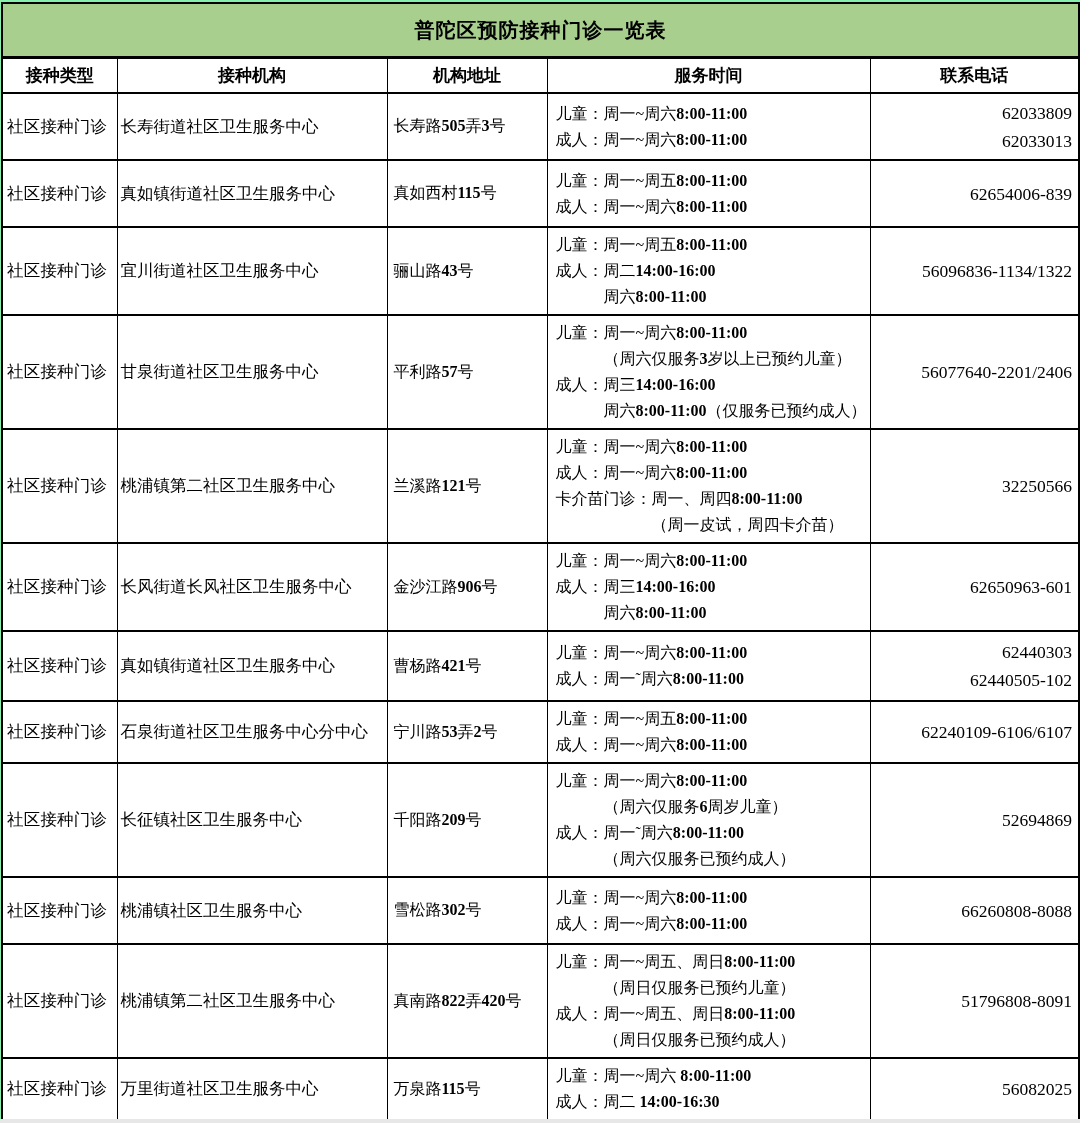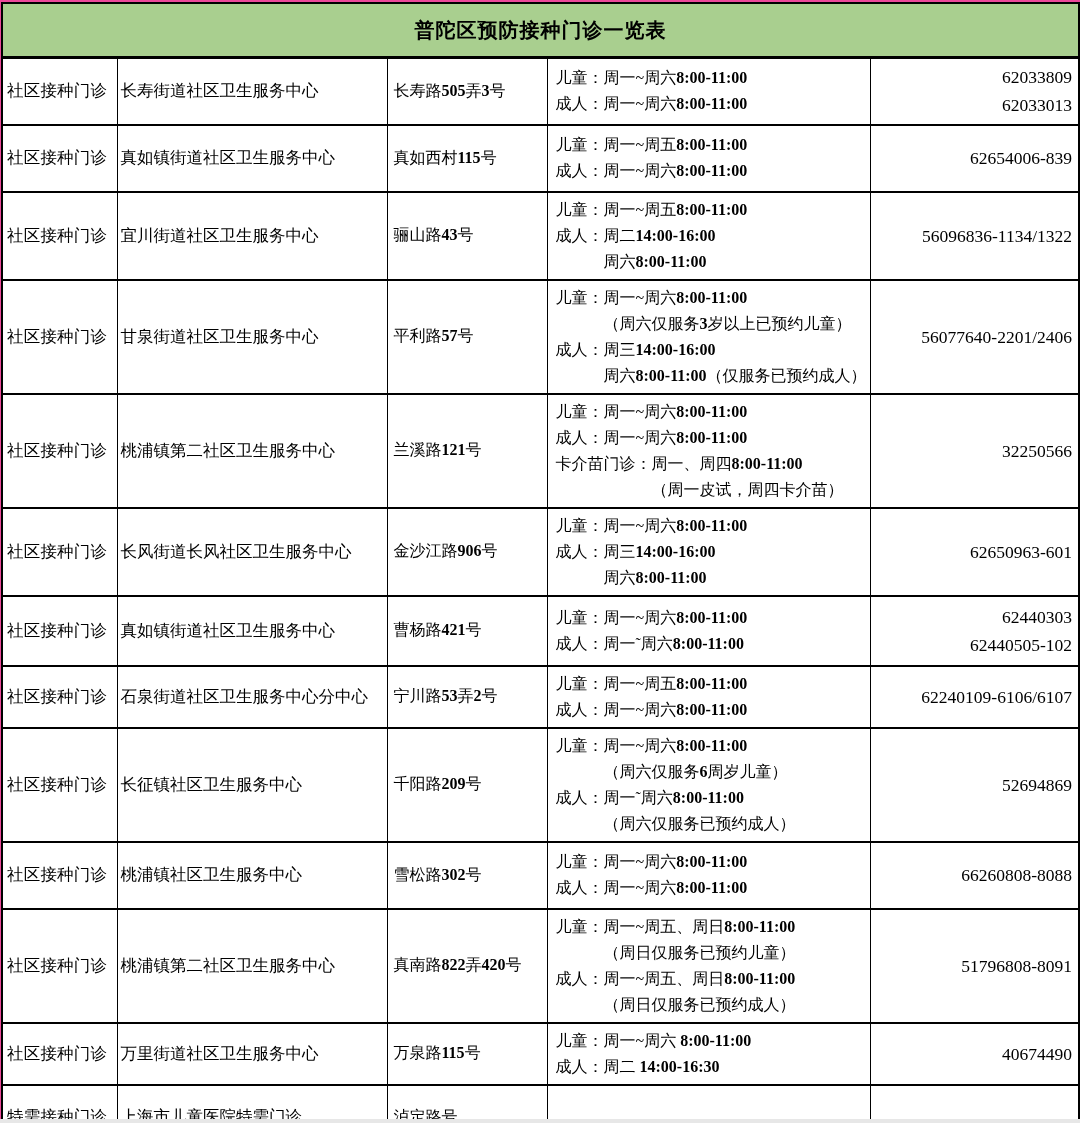--- a/index.html
+++ b/index.html
@@ -1,19 +1,19 @@
 <!DOCTYPE html>
 <html><head>
 <meta charset="utf-8">
 <style>
   html,body{margin:0;padding:0;background:#ffffff;}
   .page{
     position:relative;
     width:1080px;height:1123px;
-    background:#ec4899;
+    background:#86efac;
     font-family:"Liberation Serif","DejaVu Serif",serif;
     color:#000;
     overflow:hidden;
   }
   table.clinic{
     position:absolute;left:1px;top:2px;
     width:1077px;
     border-collapse:collapse;
     table-layout:fixed;
     border:2.5px solid #000;
@@ -72,20 +72,27 @@
       <col style="width:115px">
       <col style="width:270px">
       <col style="width:160px">
       <col style="width:323px">
       <col style="width:209px">
     </colgroup>
     <thead>
       <tr>
         <th class="title-cell" colspan="5">普陀区预防接种门诊一览表</th>
       </tr>
+      <tr class="header-row">
+        <th>接种类型</th>
+        <th>接种机构</th>
+        <th>机构地址</th>
+        <th>服务时间</th>
+        <th>联系电话</th>
+      </tr>
     </thead>
     <tbody>
         <tr style="height: 67px;">
     <td class="c-type">社区接种门诊</td>
     <td class="c-org">长寿街道社区卫生服务中心</td>
     <td class="c-addr">长寿路<b>505</b>弄<b>3</b>号</td>
     <td class="c-service">
             <div class="svc-line">儿童：周一~周六<b>8:00-11:00</b></div>
             <div class="svc-line">成人：周一~周六<b>8:00-11:00</b></div>
           </td>
@@ -227,21 +234,21 @@
   </tr>
         <tr style="height: 61px;">
     <td class="c-type">社区接种门诊</td>
     <td class="c-org">万里街道社区卫生服务中心</td>
     <td class="c-addr">万泉路<b>115</b>号</td>
     <td class="c-service">
             <div class="svc-line">儿童：周一~周六 <b>8:00-11:00</b></div>
             <div class="svc-line">成人：周二 <b>14:00-16:30</b></div>
           </td>
     <td class="c-phone">
-            <div class="ph-line">40674490</div>
+            <div class="ph-line">56082025</div>
           </td>
   </tr>
         <tr style="height: 65px;">
     <td class="c-type">特需接种门诊</td>
     <td class="c-org">上海市儿童医院特需门诊</td>
     <td class="c-addr">泸定路号</td>
     <td class="c-service"></td>
     <td class="c-phone"></td>
   </tr>
       </tbody>

